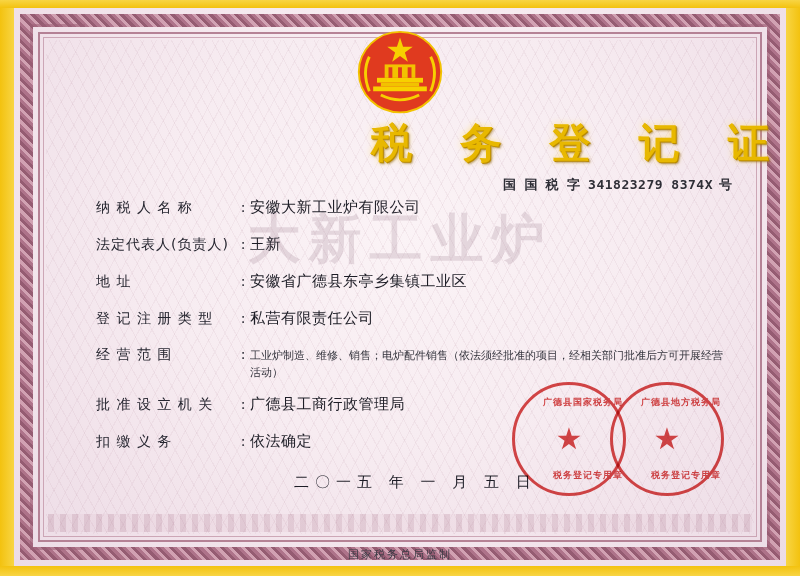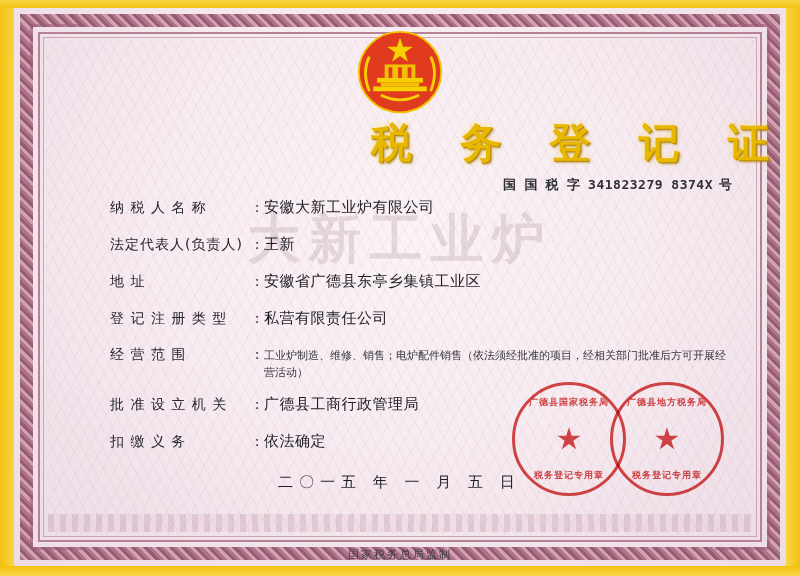--- a/index.html
+++ b/index.html
@@ -163,21 +163,21 @@
   }
   #serial-row .sr-label { letter-spacing: 2px; }
   #serial-row .sr-num {
     font-family: "DejaVu Sans Mono", "Liberation Mono", monospace;
     letter-spacing: .5px;
   }
 
   
   #fields {
     position: absolute;
-    left: 96px;
+    left: 82px;
     top: 190px;
     right: 60px;
   }
   .field-row {
     display: flex;
     align-items: baseline;
     margin-bottom: 17px;
     min-height: 20px;
   }
   .field-label {
@@ -206,21 +206,21 @@
     font-size: 11px;
     line-height: 1.5;
     letter-spacing: 0;
     color: #33333c;
   }
   .field-row.tight { margin-bottom: 14px; }
 
   
   #date-row {
     position: absolute;
-    left: 264px;
+    left: 280px;
     bottom: 74px;
     font-size: 15px;
     color: #1d1d26;
     letter-spacing: 6px;
     font-family: "DejaVu Sans", "Liberation Sans", sans-serif;
   }
 
   
   .seal {
     position: absolute;
@@ -237,21 +237,21 @@
     left: 50%; top: 50%;
     transform: translate(-50%,-50%);
     font-size: 30px;
     line-height: 1;
     color: #d02020;
   }
   .seal .seal-text-top,
   .seal .seal-text-bottom {
     position: absolute;
     left: 0; right: 0;
-    text-align: center;
+    text-align: right;
     font-size: 9px;
     letter-spacing: 1px;
     font-family: "DejaVu Sans", "Liberation Sans", sans-serif;
     font-weight: bold;
   }
   .seal .seal-text-top { top: 11px; }
   .seal .seal-text-bottom { bottom: 11px; }
 
   
   #footer {

